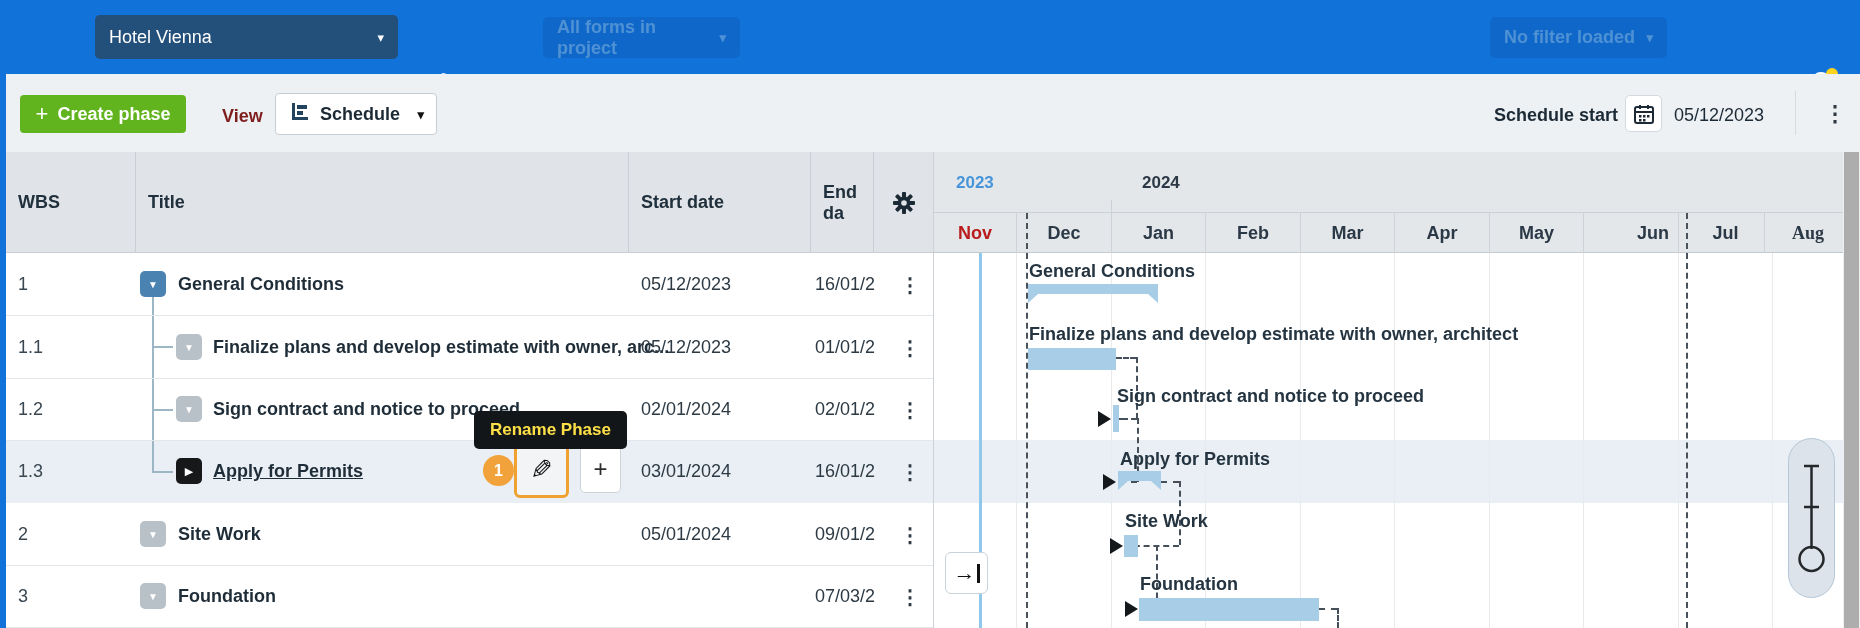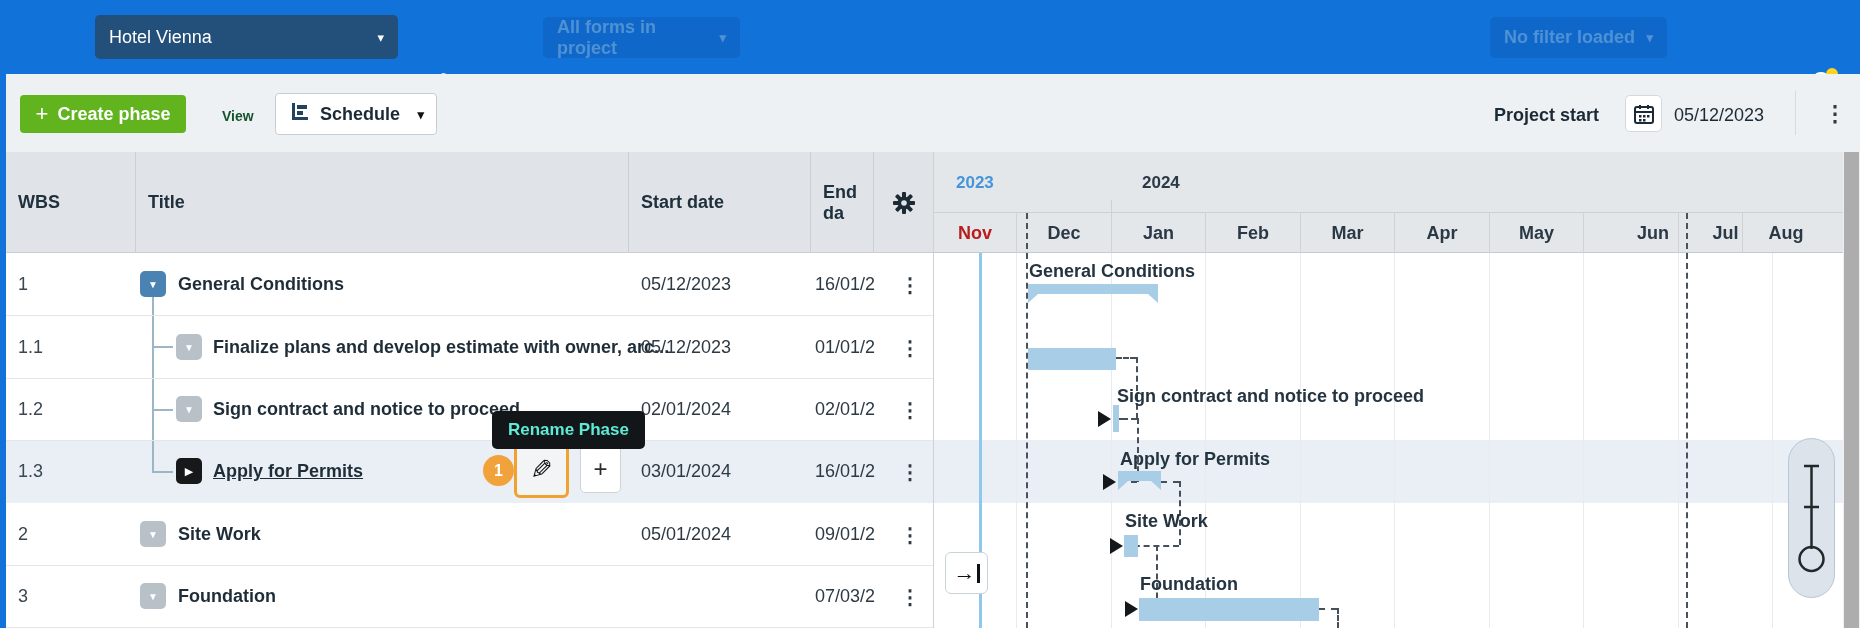--- a/index.html
+++ b/index.html
@@ -14,21 +14,21 @@
   .nav-dd { position:absolute; top:15px; height:44px; border-radius:5px; display:flex; align-items:center; padding:0 14px; font-size:18px; }
   .nav-dd .caret { margin-left:auto; font-size:13px; }
   .dd-project { left:95px; width:303px; background:#234f7b; color:#fff; }
   .dd-disabled { background:#0f68c9; color:#4e91d4; font-weight:700; }
   .dd-disabled .caret { color:#4e91d4; }
 
   
   .toolbar { position:absolute; left:0; top:74px; width:1860px; height:78px; background:#edf1f4; }
   .btn-green { position:absolute; left:20px; top:21px; width:166px; height:38px; background:#61b41e; border:none; border-radius:4px; color:#fff; font-size:18px; font-weight:700; display:flex; align-items:center; justify-content:center; gap:9px; font-family:inherit; }
   .btn-green .plus { font-size:22px; font-weight:400; }
-  .view-label { position:absolute; left:222px; top:0; height:78px; line-height:84px; font-size:14px; font-weight:700; color:#14532d; }
+  .view-label { position:absolute; left:222px; top:0; height:78px; line-height:84px; font-size:18px; font-weight:700; color:#7f1d1d; }
   .dd-view { position:absolute; left:275px; top:19px; width:162px; height:42px; background:#fff; border:1px solid #c6ced5; border-radius:4px; display:flex; align-items:center; padding:0 12px; gap:10px; font-size:18px; font-weight:700; color:#1c2a36; }
   .dd-view .caret { margin-left:auto; font-size:13px; color:#111; }
   .sched-start-label { position:absolute; left:1494px; top:0; height:78px; line-height:82px; font-size:18px; font-weight:700; color:#1c2a36; }
   .btn-cal { position:absolute; left:1625px; top:21px; width:37px; height:37px; background:#fff; border:1px solid #d3d9de; border-radius:5px; display:flex; align-items:center; justify-content:center; }
   .sched-date { position:absolute; left:1674px; top:0; height:78px; line-height:82px; font-size:18px; color:#1c2a36; }
   .tb-divider { position:absolute; left:1795px; top:17px; width:1px; height:44px; background:#d6dbe0; }
   .kebab { font-size:20px; font-weight:700; color:#2e3943; letter-spacing:0; }
   .tb-kebab { position:absolute; left:1816px; top:0; height:78px; line-height:80px; font-size:22px; padding:0 8px; }
 
   
@@ -47,21 +47,21 @@
   .t-end { position:absolute; left:805px; top:0; width:64px; height:63px; line-height:63px; font-size:18px; color:#2d3a44; white-space:nowrap; overflow:hidden; text-align:right; }
   .t-kebab { position:absolute; left:888px; top:0; height:63px; line-height:65px; padding:0 6px; }
   .tree-icon { position:absolute; top:18px; width:26px; height:26px; border-radius:5px; display:flex; align-items:center; justify-content:center; color:#fff; font-size:10px; }
   .icon-blue { background:#4a82b2; }
   .icon-gray { background:#b9c1c8; }
   .icon-black { background:#17181a; font-size:11px; }
   .tree-vline { position:absolute; left:146px; top:145px; width:2px; height:176px; background:#9db6c6; }
   .tree-stub { position:absolute; left:146px; width:21px; height:2px; background:#9db6c6; }
 
   
-  .tooltip { position:absolute; left:492px; top:259px; height:38px; background:#131619; color:#5eead4; font-size:17px; font-weight:700; border-radius:5px; display:flex; align-items:center; padding:0 16px; z-index:55; }
+  .tooltip { position:absolute; left:474px; top:259px; height:38px; background:#131619; color:#fde047; font-size:17px; font-weight:700; border-radius:5px; display:flex; align-items:center; padding:0 16px; z-index:55; }
   .badge { position:absolute; left:483px; top:303px; width:31px; height:31px; border-radius:50%; background:#f2a23b; color:#fff; font-size:16px; font-weight:700; display:flex; align-items:center; justify-content:center; z-index:56; }
   .btn-pencil { position:absolute; left:514px; top:289px; width:55px; height:57px; background:#f2f4f5; border:3px solid #f0a230; border-radius:6px; display:flex; align-items:center; justify-content:center; font-size:27px; color:#111; z-index:54; }
   .btn-pencil .glyph { transform:scaleX(-1); }
   .btn-plus { position:absolute; left:580px; top:293px; width:41px; height:48px; background:#fff; border:1px solid #ccd4da; border-radius:5px; display:flex; align-items:center; justify-content:center; font-size:24px; color:#2b2b2b; z-index:53; }
 
   
   .gantt-panel { position:absolute; left:933px; top:0; width:910px; height:476px; border-left:1px solid #ccd2d8; }
   .g-years { position:absolute; left:0; top:0; width:910px; height:61px; background:#e3e7ea; border-bottom:1px solid #cbd1d7; }
   .g-year { position:absolute; top:0; height:61px; line-height:61px; font-size:17px; font-weight:700; color:#2b3946; }
   .g-year.blue { color:#4694d9; }
@@ -142,21 +142,21 @@
     <span>
       <svg width="22" height="22" viewBox="0 0 22 22">
         <path d="M4 2 L4 19 L20 19 L20 16 L7 16 L7 2 Z" fill="#24435e"></path>
         <rect x="9" y="4" width="10" height="4" fill="#24435e"></rect>
         <rect x="9" y="10" width="6" height="4" fill="#24435e"></rect>
       </svg>
     </span>
     <span>Schedule</span>
     <span class="caret">▾</span>
   </div>
-  <div class="sched-start-label">Project start</div>
+  <div class="sched-start-label">Schedule start</div>
   <div class="btn-cal">
     <svg width="22" height="22" viewBox="0 0 22 22" fill="none" stroke="#1c2a36" stroke-width="2">
       <rect x="2" y="4" width="18" height="16" rx="2" fill="none"></rect>
       <line x1="2" y1="9" x2="20" y2="9"></line>
       <line x1="7" y1="2" x2="7" y2="6"></line>
       <line x1="15" y1="2" x2="15" y2="6"></line>
       <rect x="6" y="12" width="2.5" height="2.5" fill="#1c2a36" stroke="none"></rect>
       <rect x="10" y="12" width="2.5" height="2.5" fill="#1c2a36" stroke="none"></rect>
       <rect x="14" y="12" width="2.5" height="2.5" fill="#1c2a36" stroke="none"></rect>
       <rect x="6" y="16" width="2.5" height="2.5" fill="#1c2a36" stroke="none"></rect>
@@ -282,37 +282,38 @@
     <div class="g-months">
       <div class="g-month blue" style="left:0;width:82px;border-left:none;">Nov</div>
       <div class="g-month" style="left:82px;width:95px;">Dec</div>
       <div class="g-month" style="left:177px;width:94px;">Jan</div>
       <div class="g-month" style="left:271px;width:95px;">Feb</div>
       <div class="g-month" style="left:366px;width:94px;text-align:center;">Mar</div>
       <div class="g-month" style="left:460px;width:95px;">Apr</div>
       <div class="g-month" style="left:555px;width:94px;">May</div>
       <div class="g-month" style="left:649px;width:95px;padding-left:44px;">Jun</div>
       <div class="g-month" style="left:744px;width:94px;">Jul</div>
-      <div class="g-month" style="left:808px;width:87px;">Aug</div>
+      <div class="g-month" style="left:830px;width:87px;font-family:Liberation Serif, serif;">Aug</div>
     </div>
 
     <div class="g-body">
       <div class="hl-row-gantt"></div>
       <div class="grid-v" style="left:82px;"></div>
       <div class="grid-v" style="left:177px;"></div>
       <div class="grid-v" style="left:271px;"></div>
       <div class="grid-v" style="left:366px;"></div>
       <div class="grid-v" style="left:460px;"></div>
       <div class="grid-v" style="left:555px;"></div>
       <div class="grid-v" style="left:649px;"></div>
       <div class="grid-v" style="left:744px;"></div>
       <div class="grid-v" style="left:838px;"></div>
       <div class="today-line"></div>
 
       <div class="g-label" style="left:95px;top:8px;">General Conditions</div>
+      <div class="g-label" style="left:95px;top:71px;">Finalize plans and develop estimate with owner, architect</div>
       <div class="g-label" style="left:183px;top:133px;">Sign contract and notice to proceed</div>
       <div class="g-label" style="left:186px;top:196px;">Apply for Permits</div>
       <div class="g-label" style="left:191px;top:258px;">Site Work</div>
       <div class="g-label" style="left:206px;top:321px;">Foundation</div>
 
       <div class="dash-h" style="left:182px;top:104px;width:20px;"></div>
       <div class="dash-v" style="left:202px;top:104px;height:62px;"></div>
       <div class="dash-h" style="left:179px;top:165px;width:24px;"></div>
       <div class="dash-h" style="left:185px;top:165px;width:18px;"></div>
       <div class="dash-v" style="left:203px;top:165px;height:64px;"></div>

